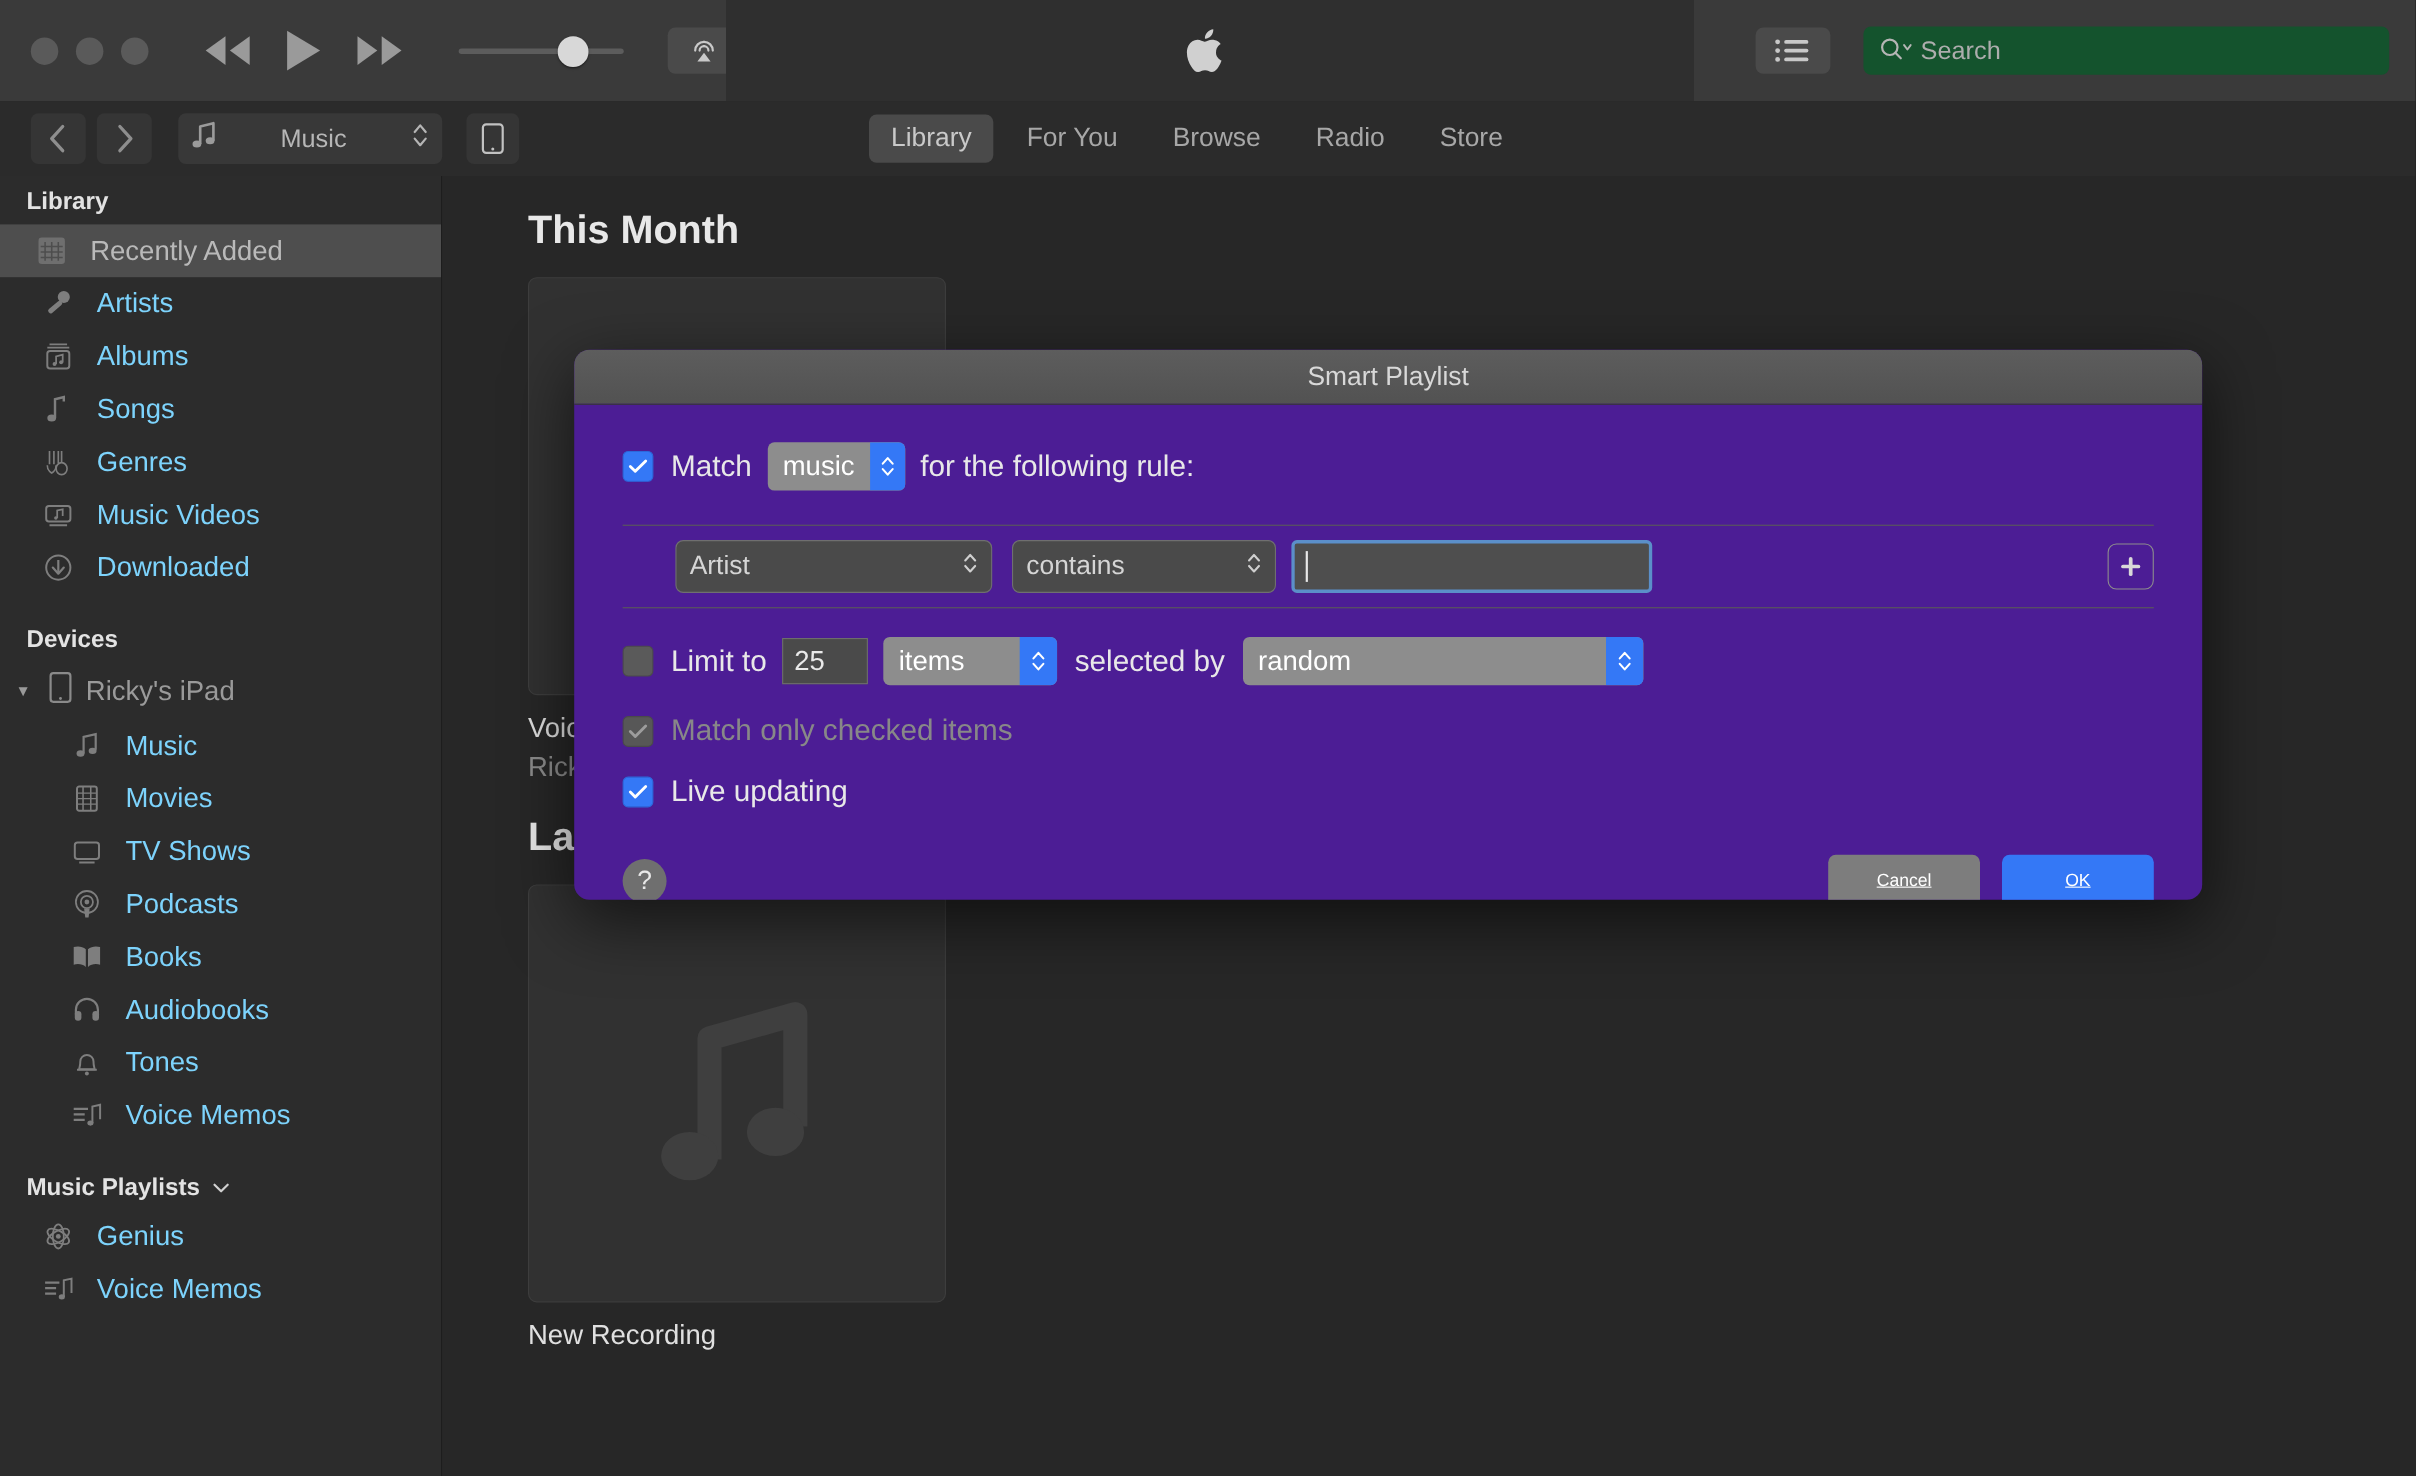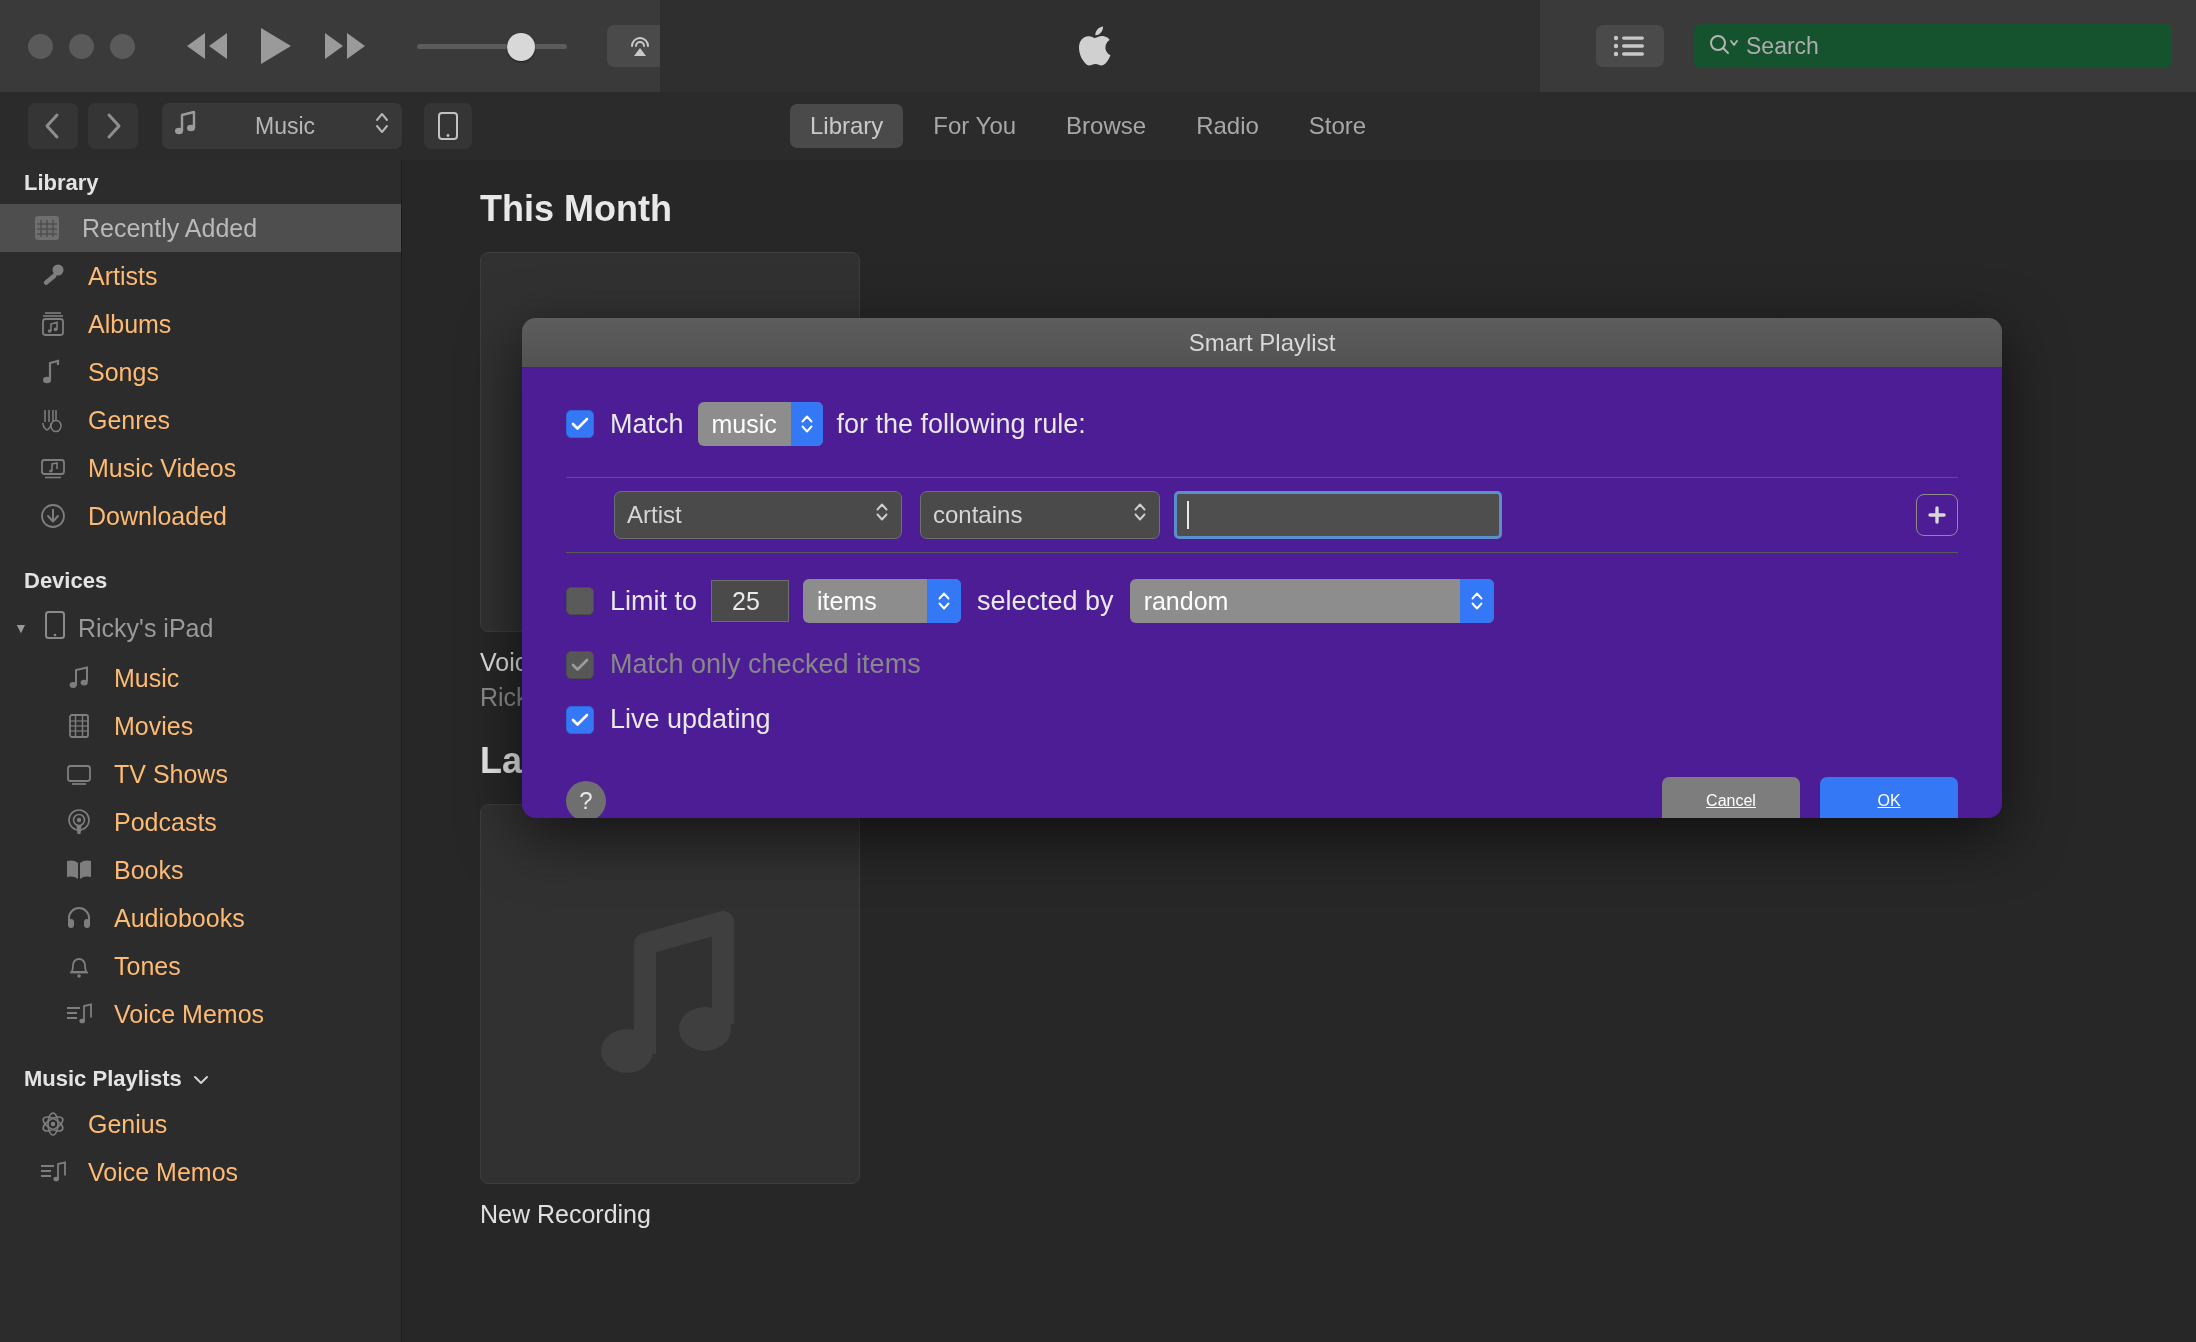--- a/index.html
+++ b/index.html
@@ -134,21 +134,21 @@
     overflow: hidden;
   }
   .sb-header {
     color: #e3e3e3; font-size: 22px; font-weight: bold;
     padding: 10px 0 8px 24px;
   }
   .sb-header.collapsible { display: flex; align-items: flex-start; gap: 10px; }
   .sb-item {
     height: 48px; display: flex; align-items: center;
     padding-left: 36px; gap: 18px;
-    color: #fdba74; font-size: 25px;
+    color: #7dd3fc; font-size: 25px;
   }
   .sb-item.selected { background: #4e4e4e; color: #b9b9b9; padding-left: 30px; }
   .sb-item.indent { padding-left: 62px; }
   .sb-item .ic { width: 34px; display:flex; align-items:center; justify-content:center; color:#7e7e7e; }
   .sb-item.selected .ic { color: #9c9c9c; }
   .sb-device {
     height: 52px; display: flex; align-items: center;
     padding-left: 14px; gap: 10px;
     color: #9a9a9a; font-size: 25px;
   }
@@ -240,21 +240,21 @@
     padding: 0 10px;
   }
   .caret {
     width: 2px; height: 28px; background: #e8e8e8;
   }
   .numfield {
     width: 78px; height: 42px;
     background: #4a4a4a;
     border: 1px solid #6d6d6d;
     display: flex; align-items: center;
-    padding-left: 20px;
+    padding-left: 10px;
     color: #e9e9e9; font-size: 25px;
   }
   .plus-btn {
     width: 42px; height: 42px; border-radius: 8px;
     border: 1px solid #8d8d8d;
     display: flex; align-items: center; justify-content: center;
     color: #d8d8d8;
   }
   .rule-sep { height: 1px; background: #5a5a5a; }
 

